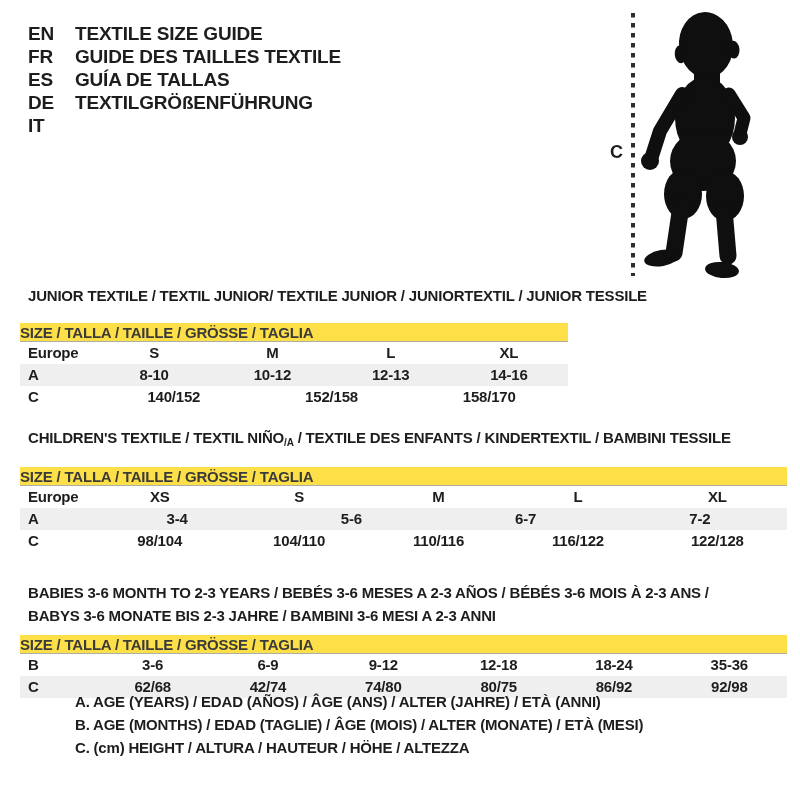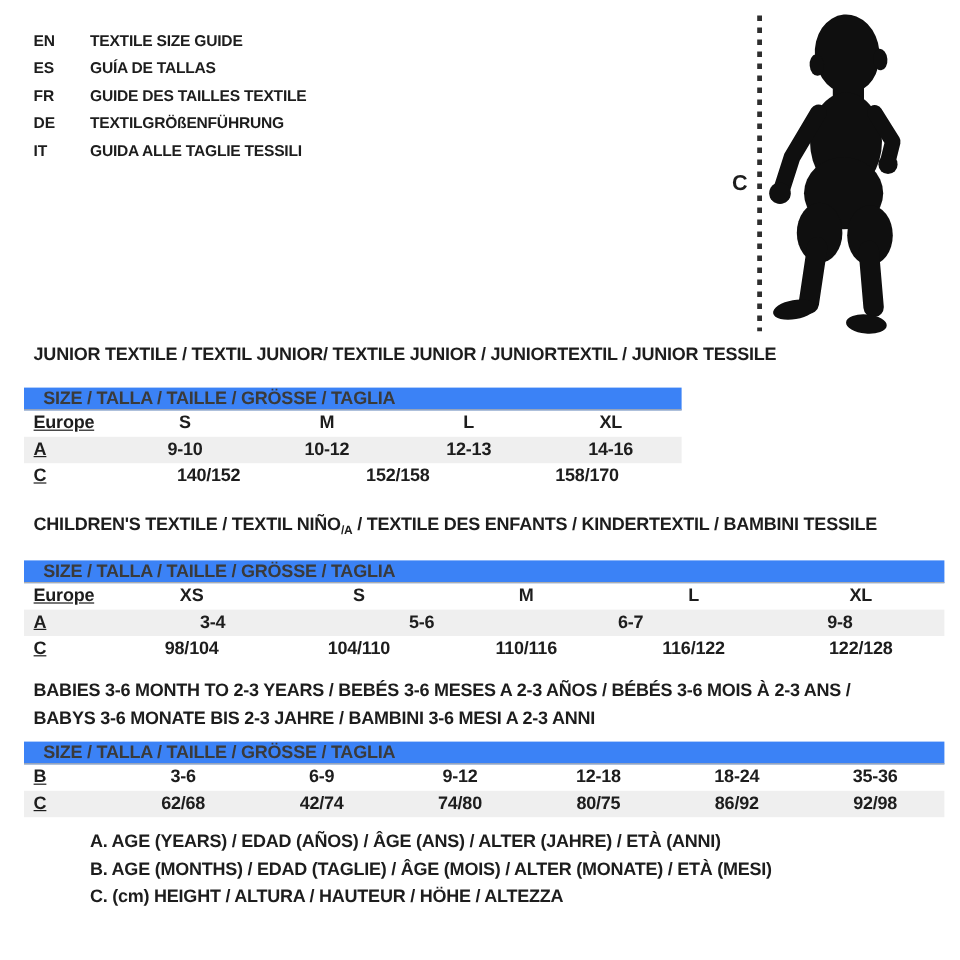--- a/index.html
+++ b/index.html
@@ -4,76 +4,75 @@
 <style>
   html,body{margin:0;padding:0;}
   body{
     width:800px;height:800px;position:relative;overflow:hidden;
     background:#ffffff;
     font-family:"Liberation Sans","DejaVu Sans",sans-serif;
     font-weight:700;color:#1d1d1d;letter-spacing:-0.2px;
   }
   
   .langs{position:absolute;left:28px;top:22px;}
-  .lang-row{display:flex;line-height:23px;font-size:13px;}
+  .lang-row{display:flex;line-height:23px;font-size:19px;}
   .lang-code{width:47px;}
   
   .figure-svg{position:absolute;left:600px;top:6px;}
   .measure-label{position:absolute;left:610px;top:142px;font-size:18px;}
   
   .section{position:absolute;left:20px;}
   .sec-junior{top:288px;width:548px;}
   .sec-children{top:429px;width:767px;}
-  .sec-babies{top:564px;width:767px;}
+  .sec-babies{top:581px;width:767px;}
   .sec-title{margin-left:8px;font-size:15px;line-height:16px;white-space:nowrap;}
   .sec-children .sec-title{line-height:18px;}
   .sec-babies .sec-title{line-height:23px;}
   .sub{font-size:10px;vertical-align:-3px;}
   
   .size-table{width:100%;}
   .sec-junior .size-table{margin-top:19px;}
   .sec-children .size-table{margin-top:15px;}
   .sec-babies .size-table{margin-top:8px;}
   .t-bar{
-    height:19px;line-height:19px;background:#3b82f6;color:#3a3a3a;
-    padding-left:16px;font-size:15px;box-sizing:border-box;
+    height:19px;line-height:19px;background:#fde047;color:#3a3a3a;
+    padding-left:0;font-size:15px;box-sizing:border-box;
     border-bottom:1px solid #adadad;
   }
   .t-row{display:flex;height:22px;line-height:22px;font-size:15px;}
   .t-rows .t-row:nth-child(2){background:#efefef;}
-  .t-label{width:75px;padding-left:8px;box-sizing:border-box;text-decoration:underline;}
+  .t-label{width:75px;padding-left:8px;box-sizing:border-box;}
   .sec-children .t-label{width:70px;}
   .t-cell{flex:1;text-align:center;white-space:nowrap;}
   
   .legend{position:absolute;left:28px;top:690px;margin-left:47px;}
   .legend-line{line-height:23px;font-size:15px;white-space:nowrap;}
 </style>
 </head>
 <body>
 
 <div class="langs">
   <div class="lang-row">
     <span class="lang-code">EN</span>
     <span>TEXTILE SIZE GUIDE</span>
   </div>
   <div class="lang-row">
+    <span class="lang-code">FR</span>
+    <span>GUIDE DES TAILLES TEXTILE</span>
+  </div>
+  <div class="lang-row">
     <span class="lang-code">ES</span>
     <span>GUÍA DE TALLAS</span>
   </div>
   <div class="lang-row">
-    <span class="lang-code">FR</span>
-    <span>GUIDE DES TAILLES TEXTILE</span>
-  </div>
-  <div class="lang-row">
     <span class="lang-code">DE</span>
     <span>TEXTILGRÖßENFÜHRUNG</span>
   </div>
   <div class="lang-row">
     <span class="lang-code">IT</span>
-    <span>GUIDA ALLE TAGLIE TESSILI</span>
   </div>
 </div>
 
 <svg class="figure-svg" width="190" height="278" viewBox="0 0 190 278">
   <line x1="33" y1="7" x2="33" y2="270" stroke="#2e2e2e" stroke-width="4" stroke-dasharray="4.5 5.5"></line>
   <g fill="#0f0f0f">
 
     <g transform="rotate(-5 106 39)">
       <ellipse cx="106" cy="39" rx="27" ry="33"></ellipse>
       <ellipse cx="80" cy="46" rx="6" ry="9"></ellipse>
@@ -110,21 +109,21 @@
       <div class="t-rows">
         <div class="t-row">
           <span class="t-label">Europe</span>
           <span class="t-cell">S</span>
           <span class="t-cell">M</span>
           <span class="t-cell">L</span>
           <span class="t-cell">XL</span>
         </div>
         <div class="t-row">
           <span class="t-label">A</span>
-          <span class="t-cell">9-10</span>
+          <span class="t-cell">8-10</span>
           <span class="t-cell">10-12</span>
           <span class="t-cell">12-13</span>
           <span class="t-cell">14-16</span>
         </div>
         <div class="t-row">
           <span class="t-label">C</span>
           <span class="t-cell">140/152</span>
           <span class="t-cell">152/158</span>
           <span class="t-cell">158/170</span>
         </div>
@@ -143,21 +142,21 @@
           <span class="t-cell">S</span>
           <span class="t-cell">M</span>
           <span class="t-cell">L</span>
           <span class="t-cell">XL</span>
         </div>
         <div class="t-row">
           <span class="t-label">A</span>
           <span class="t-cell">3-4</span>
           <span class="t-cell">5-6</span>
           <span class="t-cell">6-7</span>
-          <span class="t-cell">9-8</span>
+          <span class="t-cell">7-2</span>
         </div>
         <div class="t-row">
           <span class="t-label">C</span>
           <span class="t-cell">98/104</span>
           <span class="t-cell">104/110</span>
           <span class="t-cell">110/116</span>
           <span class="t-cell">116/122</span>
           <span class="t-cell">122/128</span>
         </div>
       </div>

